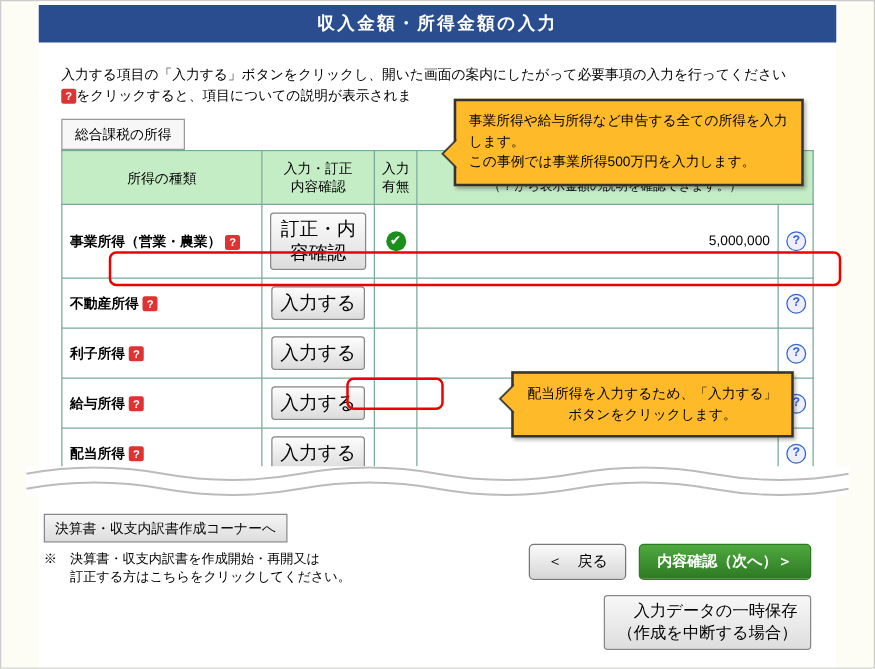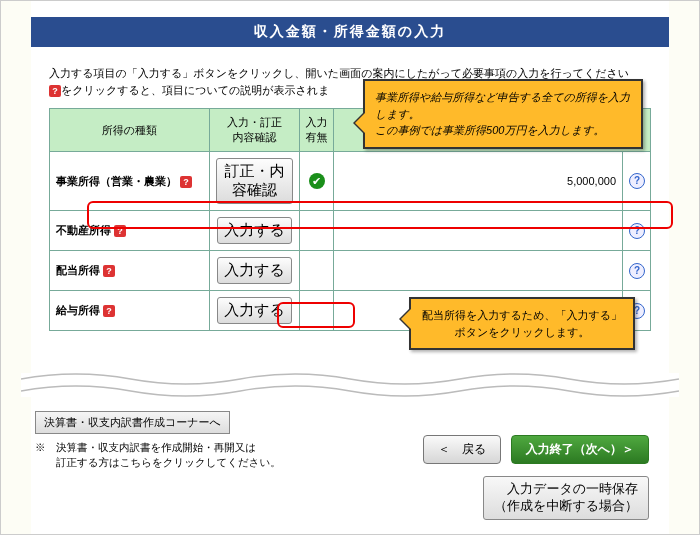--- a/index.html
+++ b/index.html
@@ -1,37 +1,37 @@
 <!DOCTYPE html>
 <html><head>
 <meta charset="utf-8">
 <style>
   * { box-sizing: border-box; margin: 0; padding: 0; }
   body { font-family: "MS PGothic", sans-serif; font-size: 12px; background: #fff; }
   .page { width: 700px; height: 535px; margin: 0 auto; border: 1px solid #ccc; background: #fdfdf5; position: relative; overflow: hidden; padding: 0 30px; }
-  .inner { background: #fff; min-height: 100%; padding: 16px 18px 20px 18px; position: relative; }
+  .inner { background: #fff; min-height: 100%; padding: 3px 18px 20px 18px; position: relative; }
   .title-bar { background: #2a4d8f; color: #fff; text-align: center; padding: 6px 0; font-size: 14px; font-weight: bold; letter-spacing: 2px; margin: 0 -18px 18px -18px; }
   .intro { font-size: 11px; line-height: 1.5; margin-bottom: 10px; }
   .q { display: inline-block; width: 12px; height: 12px; background: #d33; color: #fff; text-align: center; line-height: 12px; font-size: 9px; font-weight: bold; border-radius: 2px; }
   .tab-box { display: inline-block; border: 1px solid #999; padding: 4px 10px; margin-bottom: 0; font-size: 11px; background: #f7f7f7; }
   table.income { width: 100%; border-collapse: collapse; table-layout: fixed; }
   table.income th, table.income td { border: 1px solid #7a9; font-size: 11px; }
   table.income thead th { background: #c5edc5; padding: 6px 4px; text-align: center; font-weight: normal; }
   table.income td { background: #fff; padding: 6px 6px; height: 34px; }
   .col1 { width: 160px; }
   .col2 { width: 90px; text-align: center; }
   .col3 { width: 34px; text-align: center; }
   .col5 { width: 28px; text-align: center; }
   .row-label { font-weight: bold; }
   .btn { display: inline-block; padding: 3px 6px; font-size: 15px; border: 1px solid #888; border-radius: 3px; background: linear-gradient(#fdfdfd, #dcdcdc); cursor: pointer; font-family: inherit; }
   .check { display: inline-block; width: 16px; height: 16px; border-radius: 50%; background: #1a8f1a; color: #fff; line-height: 16px; text-align: center; font-size: 11px; }
   .amount { text-align: right; padding-right: 28px; }
   .help2 { display: inline-block; width: 16px; height: 16px; border-radius: 50%; border: 1px solid #36c; color: #36c; line-height: 14px; text-align: center; font-size: 10px; font-weight: bold; background: #eef; cursor: pointer; }
   .callout { position: absolute; background: #ffba2a; border: 2px solid #333; padding: 8px 10px; font-size: 11px; line-height: 1.5; box-shadow: 2px 2px 3px rgba(0,0,0,.3); z-index: 10; }
-  .callout.top { top: 78px; right: 26px; width: 280px; font-style: italic; }
+  .callout.top { top: 78px; right: 26px; width: 280px; }
   .callout.top::after { content: ""; position: absolute; left: -22px; bottom: 12px; border: 12px solid transparent; border-right-color: #ffba2a; filter: drop-shadow(-2px 0 0 #333); }
   .callout.mid { top: 296px; left: 378px; width: 226px; text-align: center; }
   .callout.mid::after { content: ""; position: absolute; left: -22px; top: 8px; border: 12px solid transparent; border-right-color: #ffba2a; filter: drop-shadow(-2px 0 0 #333); }
   .hl-row { position: absolute; border: 2px solid #e00; border-radius: 6px; pointer-events: none; }
   .hl1 { top: 200px; left: 56px; width: 586px; height: 28px; }
   .hl2 { top: 301px; left: 246px; width: 78px; height: 26px; }
   .wavesep { position: absolute; left: 20px; right: 20px; top: 372px; height: 24px; background: #fff; }
   .wavesep svg { width: 100%; height: 100%; }
   .footer { position: absolute; left: 34px; right: 50px; bottom: 14px; }
   .link-btn { display: inline-block; padding: 3px 8px; border: 1px solid #888; background: linear-gradient(#f5f5f5,#ddd); font-size: 11px; cursor: pointer; }
@@ -48,20 +48,21 @@
 
 <div class="page">
   <div class="inner">
     <div class="title-bar">収入金額・所得金額の入力</div>
 
     <div class="intro">
       <span>入力する項目の「入力する」ボタンをクリックし、開いた画面の案内にしたがって必要事項の入力を行ってください</span><br>
       <span class="q">?</span><span>をクリックすると、項目についての説明が表示されま</span>
     </div>
 
+    <div class="tab-box">総合課税の所得</div>
 
     <table class="income">
       <colgroup>
           <col class="col1">
           <col class="col2">
           <col class="col3">
           <col>
           <col class="col5">
         </colgroup>
       <thead>
@@ -86,28 +87,35 @@
             <td style="text-align:center"><span class="help2">?</span></td>
           </tr>
           <tr>
             <td class="row-label">不動産所得 <span class="q">?</span></td>
             <td style="text-align:center"><button class="btn">入力する</button></td>
             <td style="text-align:center"></td>
             <td class="amount"></td>
             <td style="text-align:center"><span class="help2">?</span></td>
           </tr>
           <tr>
-            <td class="row-label">配当所得 <span class="q">?</span></td>
+            <td class="row-label">利子所得 <span class="q">?</span></td>
             <td style="text-align:center"><button class="btn">入力する</button></td>
             <td style="text-align:center"></td>
             <td class="amount"></td>
             <td style="text-align:center"><span class="help2">?</span></td>
           </tr>
           <tr>
             <td class="row-label">給与所得 <span class="q">?</span></td>
+            <td style="text-align:center"><button class="btn">入力する</button></td>
+            <td style="text-align:center"></td>
+            <td class="amount"></td>
+            <td style="text-align:center"><span class="help2">?</span></td>
+          </tr>
+          <tr>
+            <td class="row-label">配当所得 <span class="q">?</span></td>
             <td style="text-align:center"><button class="btn">入力する</button></td>
             <td style="text-align:center"></td>
             <td class="amount"></td>
             <td style="text-align:center"><span class="help2">?</span></td>
           </tr>
         </tbody>
     </table>
 
     <div class="callout top" style="white-space:pre-line">事業所得や給与所得など申告する全ての所得を入力します。
 この事例では事業所得500万円を入力します。</div>
@@ -123,20 +131,20 @@
       <path d="M0 18 Q 55 8 110 18 T 220 18 T 330 18 T 440 18 T 550 18 T 660 18" stroke="#bbb" fill="none" stroke-width="1.5"></path>
     </svg>
   </div>
 
   <div class="footer">
     <span class="link-btn">決算書・収支内訳書作成コーナーへ</span>
     <div class="note" style="white-space:pre-line">※　決算書・収支内訳書を作成開始・再開又は
 　　訂正する方はこちらをクリックしてください。</div>
     <div class="nav-row">
       <span class="nav-btn">＜　戻る</span>
-      <span class="nav-btn primary">入力終了（次へ）＞</span>
+      <span class="nav-btn primary">内容確認（次へ）＞</span>
     </div>
     <div class="save-row">
       <span class="save-btn" style="white-space:pre-line">入力データの一時保存
 （作成を中断する場合）</span>
     </div>
   </div>
 </div>
 
 </body></html>

